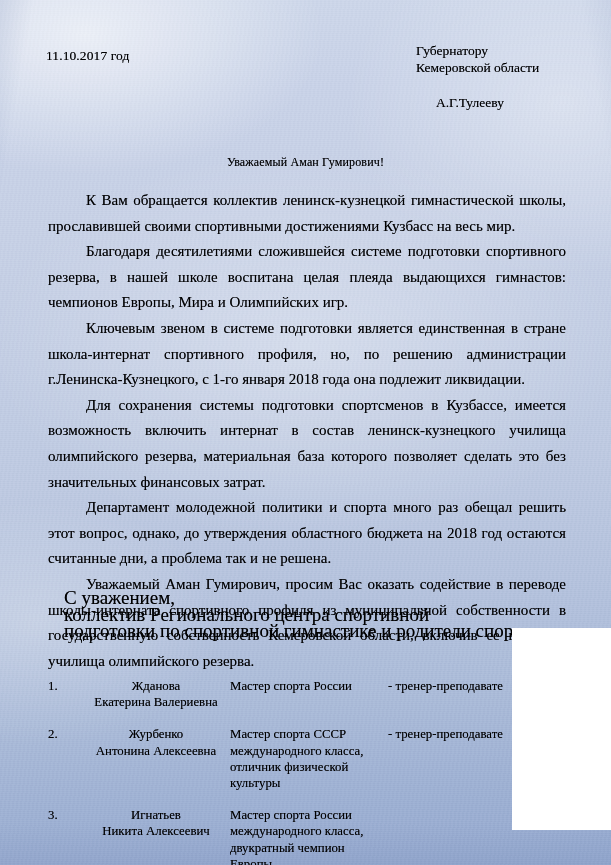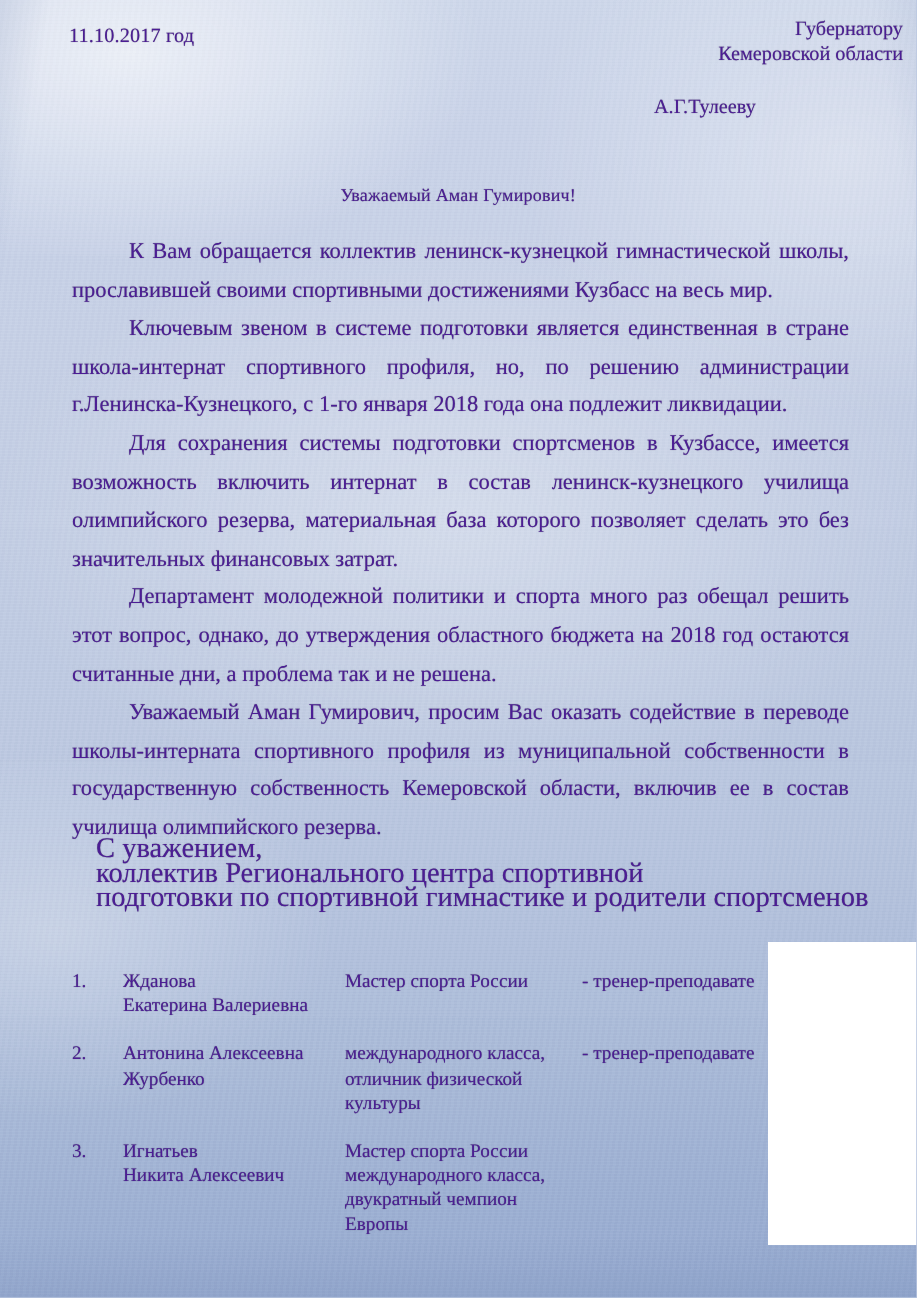--- a/index.html
+++ b/index.html
@@ -58,42 +58,42 @@
       linear-gradient(0deg, rgba(110,130,175,0.16) 0px, rgba(110,130,175,0) 42px);
   }
 
   #content {
     position: absolute;
     inset: 0;
   }
 
   
   .ink {
-    color: #4c1d95;
+    color: #000000;
     text-shadow: 0 0 .65px rgba(20,22,32,.55);
+    margin-top: 32px;
     -webkit-font-smoothing: antialiased;
   }
 
   
   #doc-date {
     position: absolute;
     left: 46px;
     top: 16px;
     font-size: 13.5px;
     letter-spacing: .1px;
     white-space: nowrap;
   }
   #addressee {
     position: absolute;
     left: 416px;
     top: 10px;
     width: 186px;
     font-size: 13.5px;
     line-height: 17px;
-    text-align: right;
   }
   #addressee .line {
     white-space: nowrap;
   }
   #addressee-name {
     position: absolute;
     left: 436px;
     top: 63px;
     font-size: 13.5px;
     white-space: nowrap;
@@ -150,20 +150,21 @@
     margin-bottom: 16px;
   }
   .sig-num {
     width: 34px;
     flex: 0 0 34px;
     white-space: nowrap;
   }
   .sig-name {
     width: 148px;
     flex: 0 0 148px;
+    text-align: center;
   }
   .sig-name .nm { white-space: nowrap; }
   .sig-rank {
     width: 158px;
     flex: 0 0 158px;
   }
   .sig-rank .rk { white-space: nowrap; }
   .sig-role {
     flex: 1 1 auto;
     white-space: nowrap;
@@ -194,20 +195,21 @@
   <div class="ink" id="addressee">
     <div class="line">Губернатору</div>
     <div class="line">Кемеровской области</div>
   </div>
   <div class="ink" id="addressee-name">А.Г.Тулееву</div>
 
   <div class="ink" id="salutation">Уважаемый  Аман Гумирович!</div>
 
   <div class="ink" id="body-text">
     <p>К Вам обращается коллектив  ленинск-кузнецкой гимнастической школы, прославившей своими спортивными достижениями Кузбасс на весь мир.</p>
+    <p>Благодаря десятилетиями   сложившейся системе подготовки спортивного резерва, в нашей школе воспитана целая плеяда  выдающихся гимнастов: чемпионов Европы, Мира и Олимпийских игр.</p>
     <p>Ключевым звеном в системе подготовки является единственная в стране школа-интернат спортивного профиля, но, по решению администрации г.Ленинска-Кузнецкого, с 1-го января 2018 года она подлежит ликвидации.</p>
     <p>Для сохранения системы подготовки спортсменов в Кузбассе, имеется  возможность включить  интернат в состав ленинск-кузнецкого училища олимпийского резерва, материальная база которого позволяет сделать это без значительных финансовых затрат.</p>
     <p>Департамент молодежной политики и спорта много раз  обещал решить этот вопрос, однако, до утверждения  областного бюджета на 2018 год остаются считанные дни, а проблема так и не решена.</p>
     <p>Уважаемый Аман Гумирович, просим Вас оказать содействие в переводе школы-интерната спортивного профиля из муниципальной собственности   в государственную собственность Кемеровской области, включив ее в состав училища олимпийского резерва.</p>
   </div>
 
   <div class="ink" id="closing">
     <div class="line">С уважением,</div>
     <div class="line">коллектив Регионального центра спортивной</div>
     <div class="line">подготовки по спортивной гимнастике и родители спортсменов</div>
@@ -223,24 +225,25 @@
       </div>
       <div class="sig-rank">
         <div class="rk">Мастер спорта России</div>
       </div>
       <div class="sig-role">- тренер-преподавате</div>
     </div>
 
     <div class="sig-row">
       <div class="sig-num">2.</div>
       <div class="sig-name">
+        <div class="nm">Журбенко</div>
         <div class="nm">Антонина Алексеевна</div>
-        <div class="nm">Журбенко</div>
       </div>
       <div class="sig-rank">
+        <div class="rk">Мастер спорта СССР</div>
         <div class="rk">международного класса,</div>
         <div class="rk">отличник физической</div>
         <div class="rk">культуры</div>
       </div>
       <div class="sig-role">- тренер-преподавате</div>
     </div>
 
     <div class="sig-row">
       <div class="sig-num">3.</div>
       <div class="sig-name">

